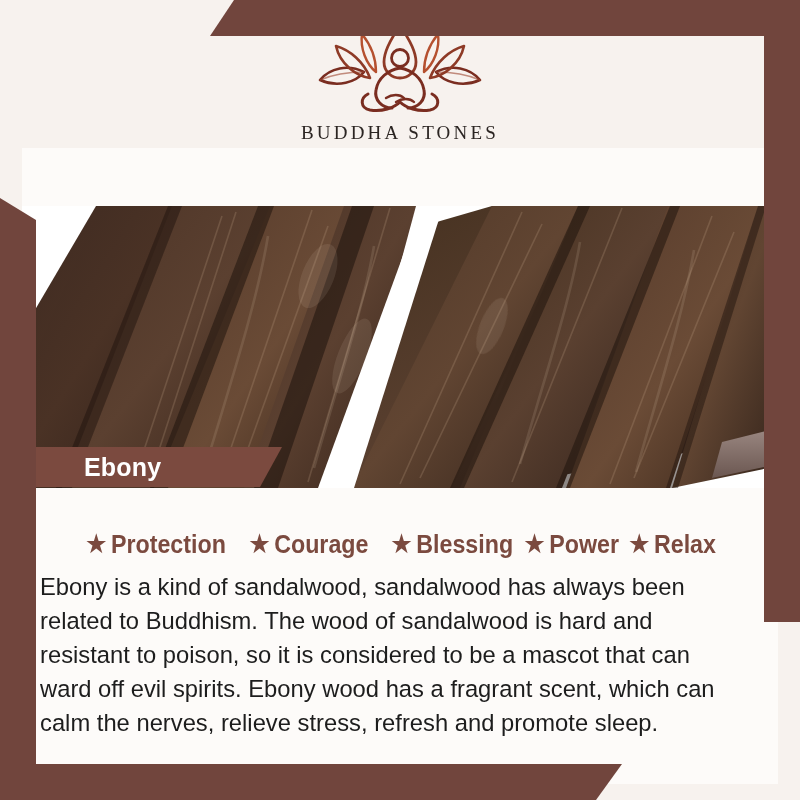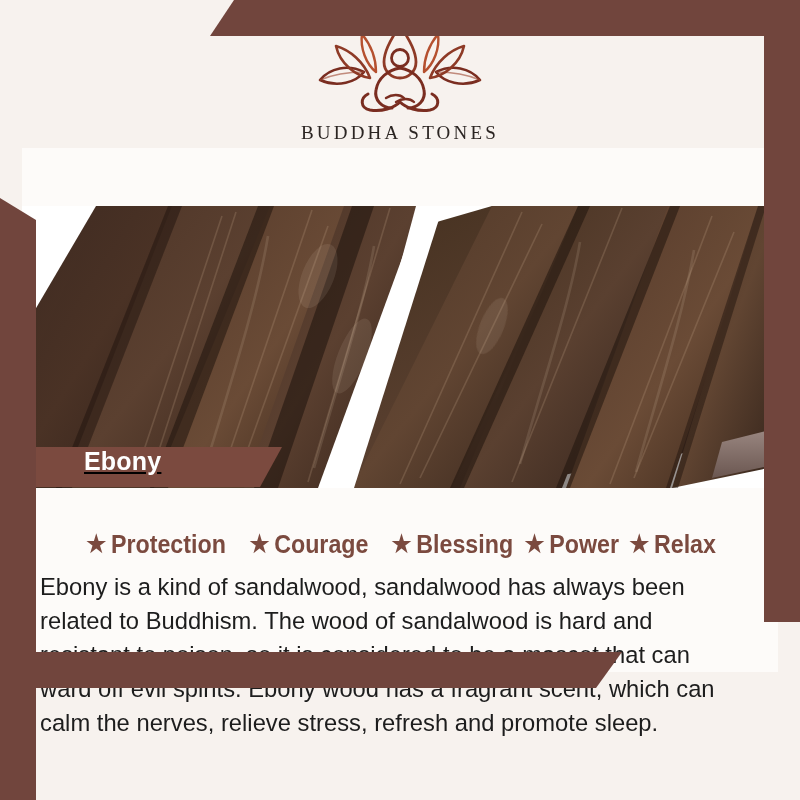--- a/index.html
+++ b/index.html
@@ -2,21 +2,21 @@
 <html><head>
 <meta charset="utf-8">
 <style>
   html,body{margin:0;padding:0;}
   body{
     width:800px;height:800px;
     font-family:"Liberation Sans",sans-serif;
     background:#f7f2ee;
     overflow:hidden;
   }
-  .page{position:relative;width:800px;height:688px;background:#f7f2ee;}
+  .page{position:relative;width:800px;height:800px;background:#f7f2ee;}
 
   
   .card{
     position:absolute;left:22px;top:16px;right:22px;bottom:16px;
     background:#fdfbf9;
   }
 
   
   .bar{position:absolute;background:#71453d;}
   .bar-top{
@@ -67,21 +67,21 @@
     position:absolute;left:22px;top:206px;right:22px;height:282px;
     background:#ffffff;overflow:hidden;
   }
   .photo svg{display:block;width:100%;height:100%;}
 
   
   .ebony-banner{
     position:absolute;left:22px;top:447px;width:260px;height:40px;
     background:#7b4a3f;
     clip-path:polygon(0 0,100% 0,calc(100% - 22px) 100%,0 100%);
-    display:flex;text-decoration:underline;
+    display:flex;align-items:center;
   }
   .ebony-text{
     margin-left:62px;color:#ffffff;font-size:25px;font-weight:700;
     letter-spacing:.2px;
   }
 
   
   .benefits{
     position:absolute;left:22px;top:524px;right:22px;height:40px;
     display:flex;align-items:center;justify-content:center;

